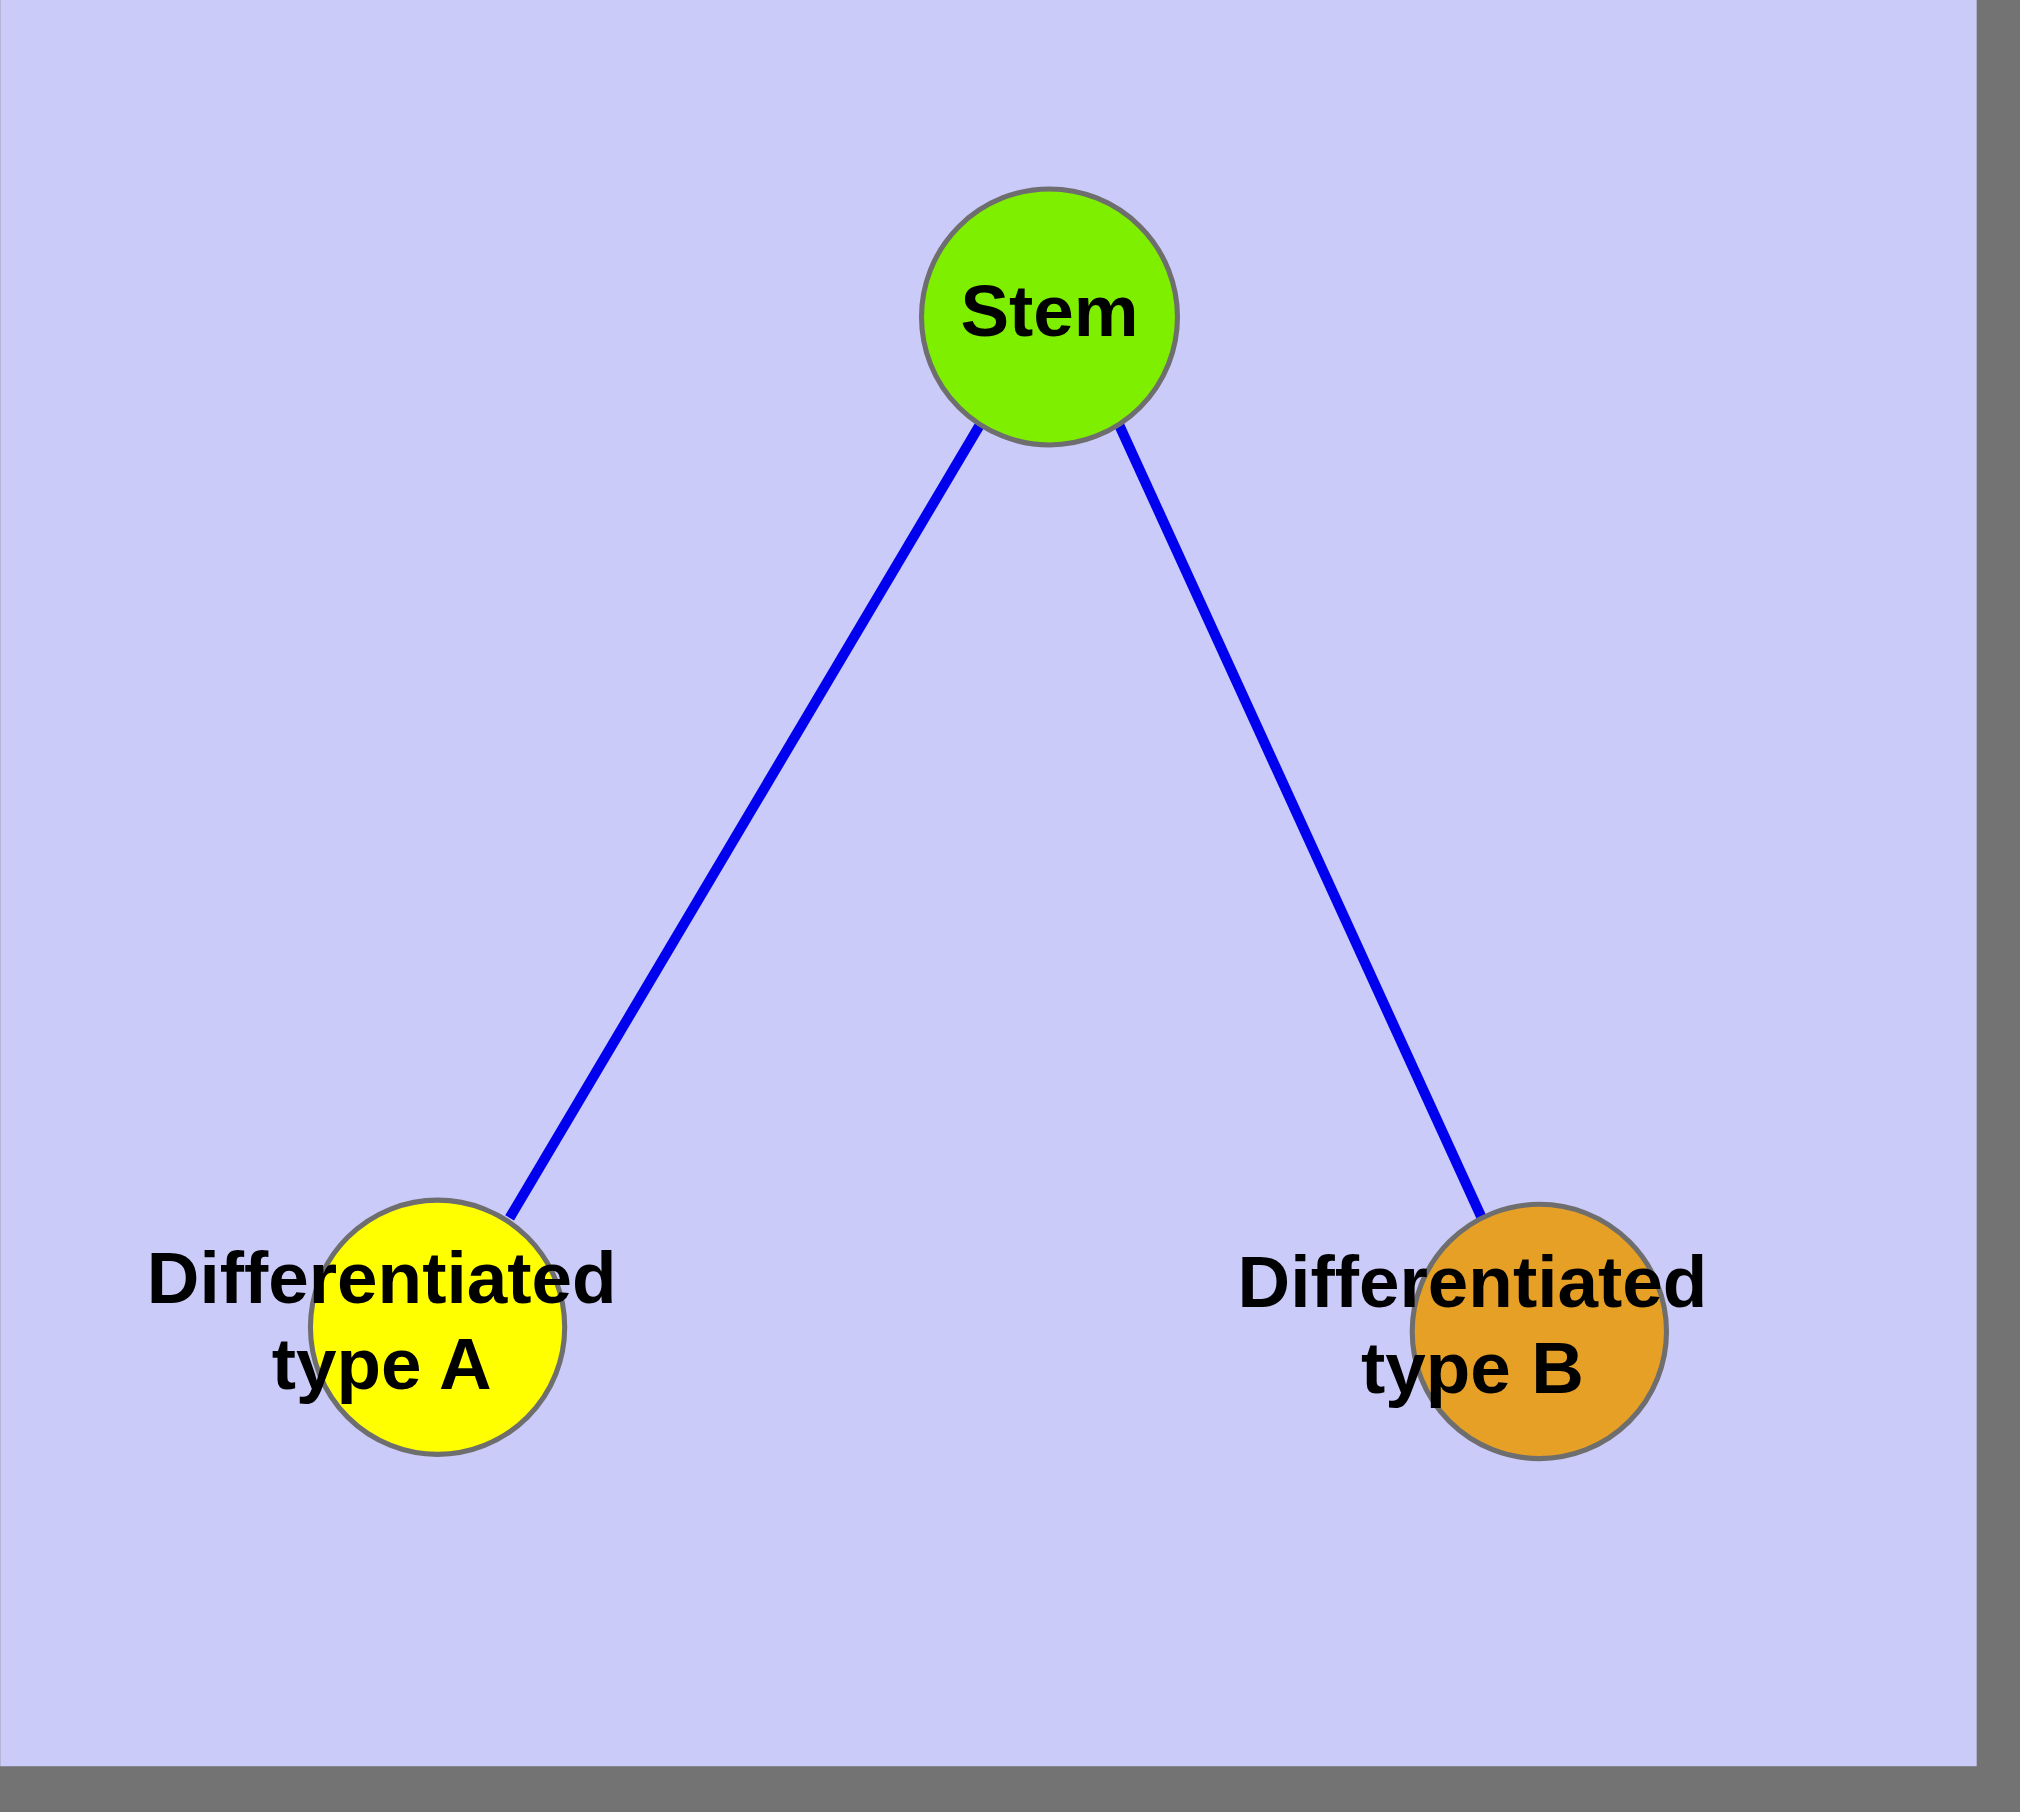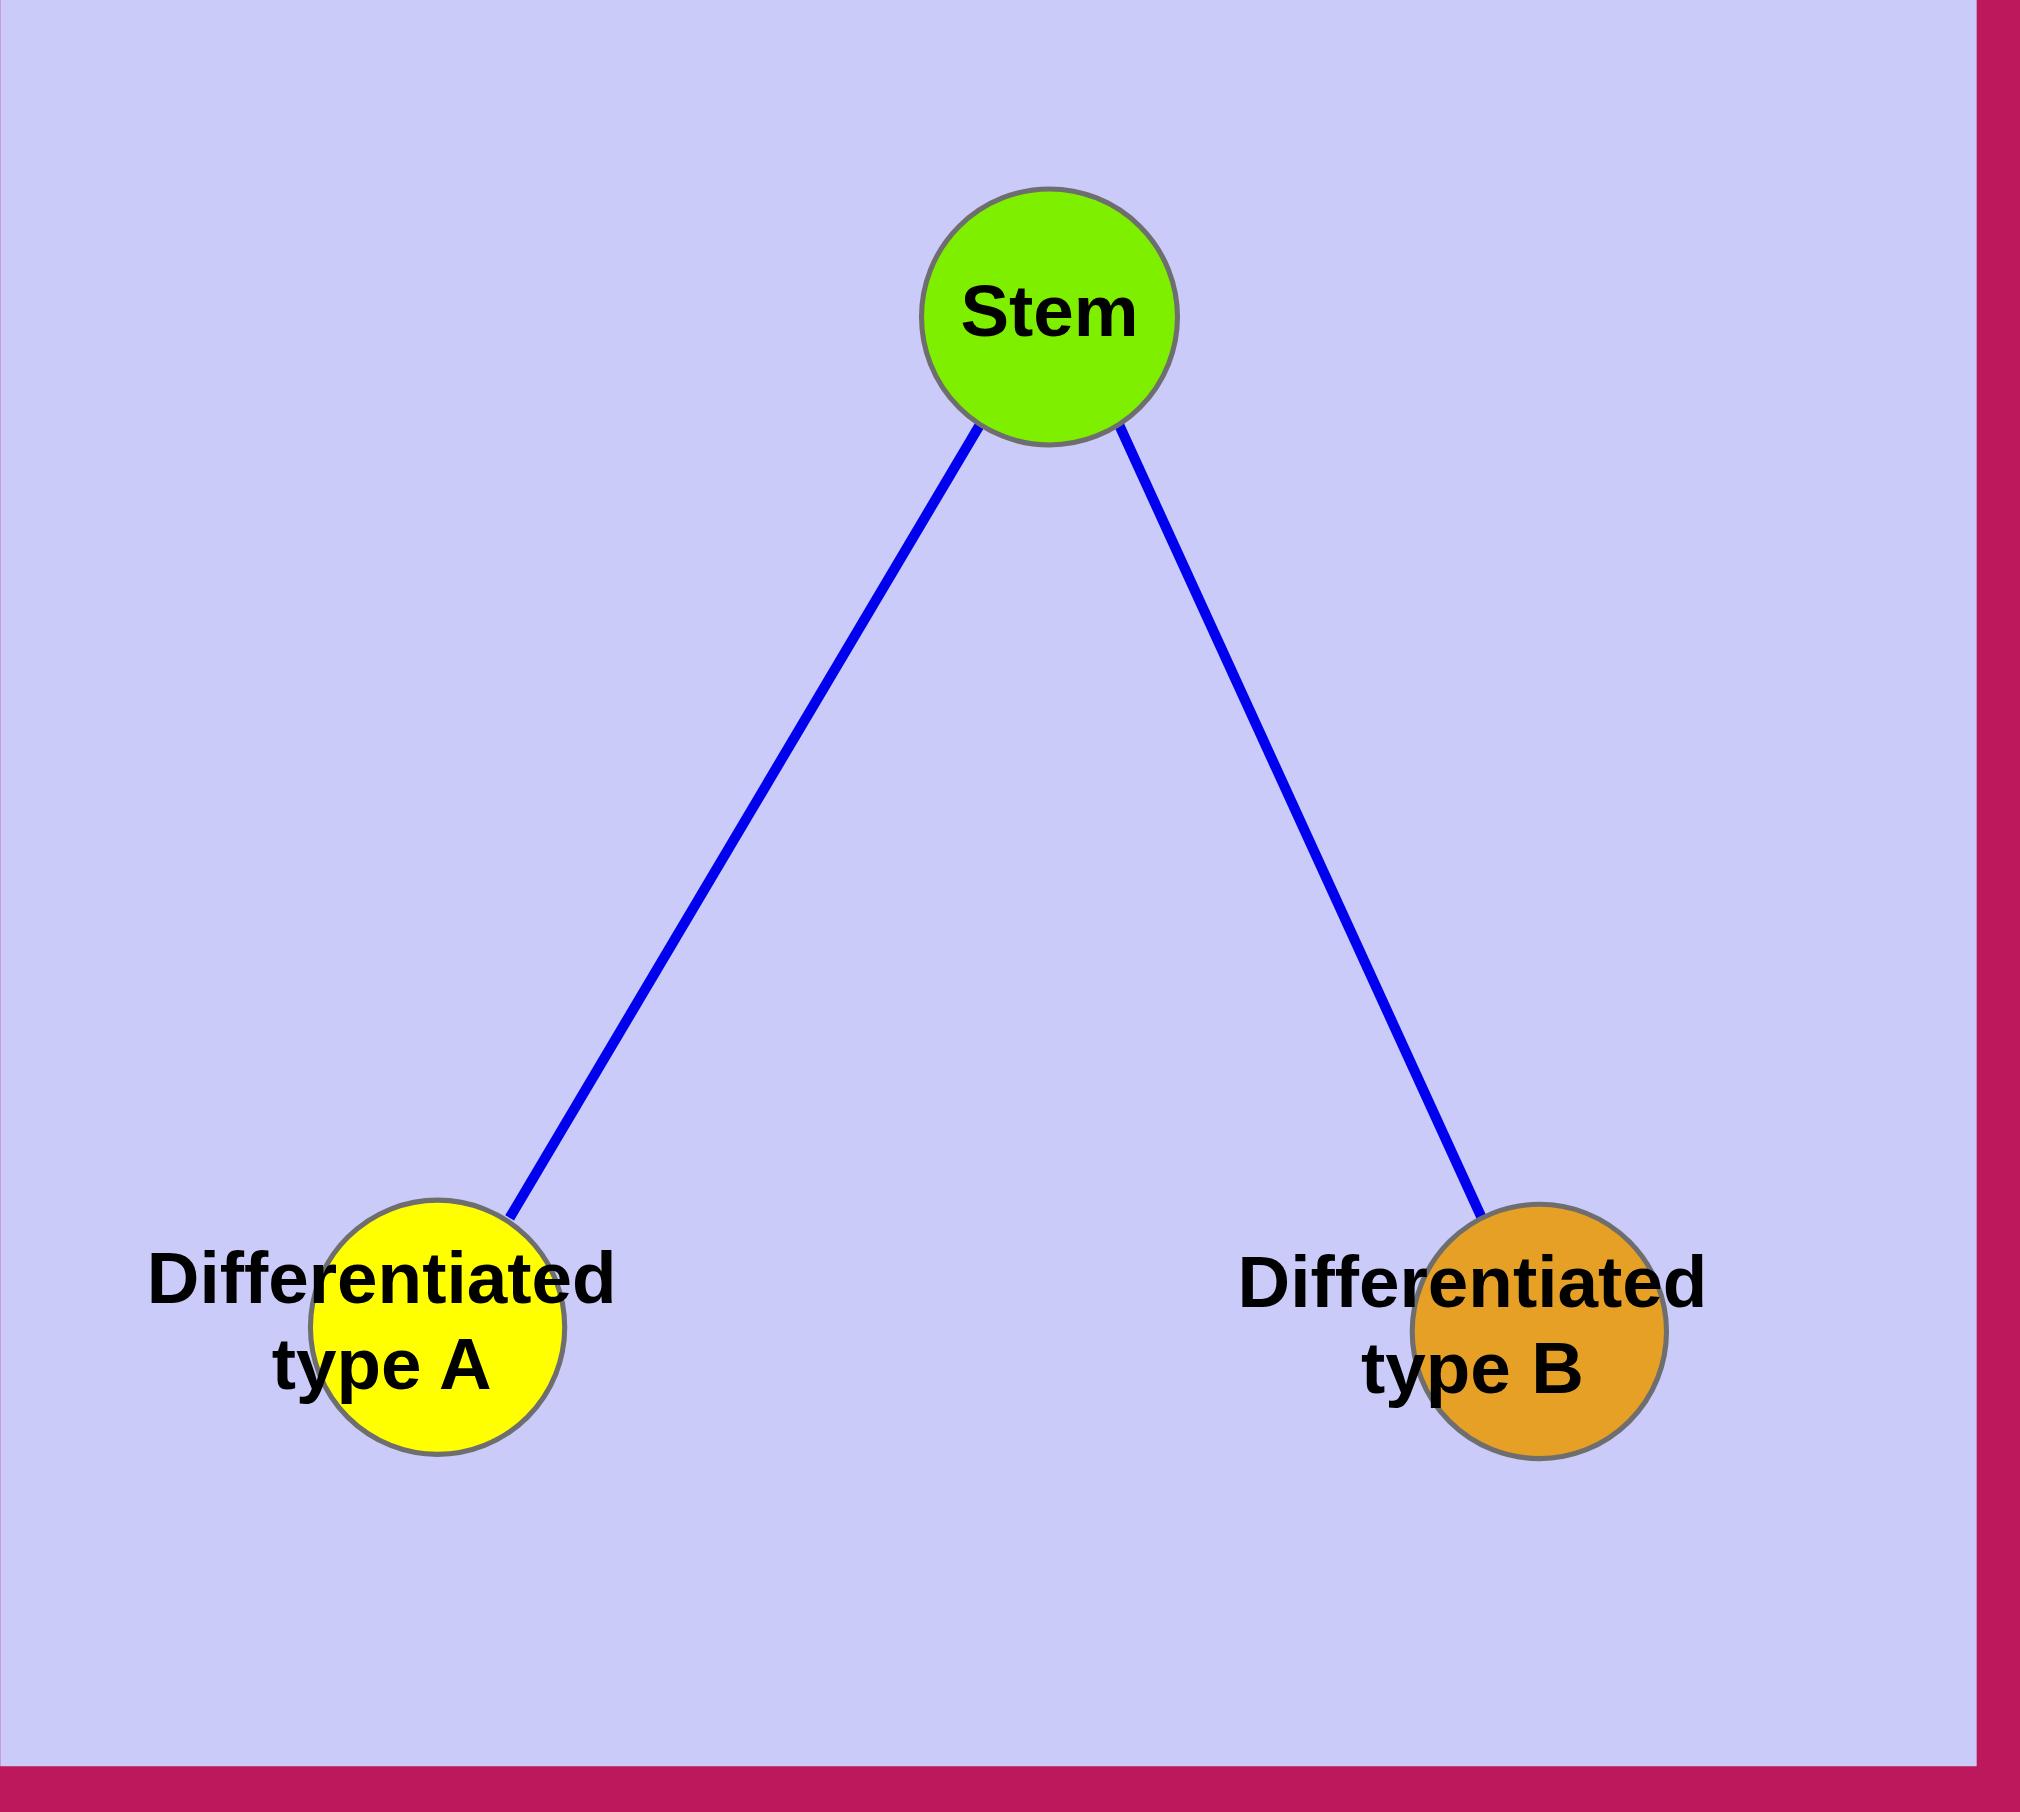--- a/index.html
+++ b/index.html
@@ -32,21 +32,21 @@
     fill: #000000;
     stroke: none;
     font-family: "Liberation Sans", sans-serif;
     text-anchor: middle;
     dominant-baseline: middle;
   }
 </style>
 </head>
 <body>
 
-<div id="diagram-root" style="background: #be185d;">
+<div id="diagram-root" style="background: #737373;">
   <svg id="graph-canvas" viewBox="0 0 2384 2138" width="2021" height="1812" xmlns="http://www.w3.org/2000/svg">
 
     <rect id="plot-background" x="0" y="0" width="2332" height="2084" fill="#cbcbfa"></rect>
 
     <g id="edges-layer">
         <line x1="1156" y1="501" x2="601" y2="1437" stroke="#0000ee" stroke-width="12" stroke-linecap="butt"></line>
         <line x1="1320" y1="501" x2="1748" y2="1437" stroke="#0000ee" stroke-width="12" stroke-linecap="butt"></line>
       </g>
     <g id="nodes-layer">
         <circle cx="1238" cy="374" r="151" fill="#7fef00" stroke="#6e6e6e" stroke-width="6"></circle>

